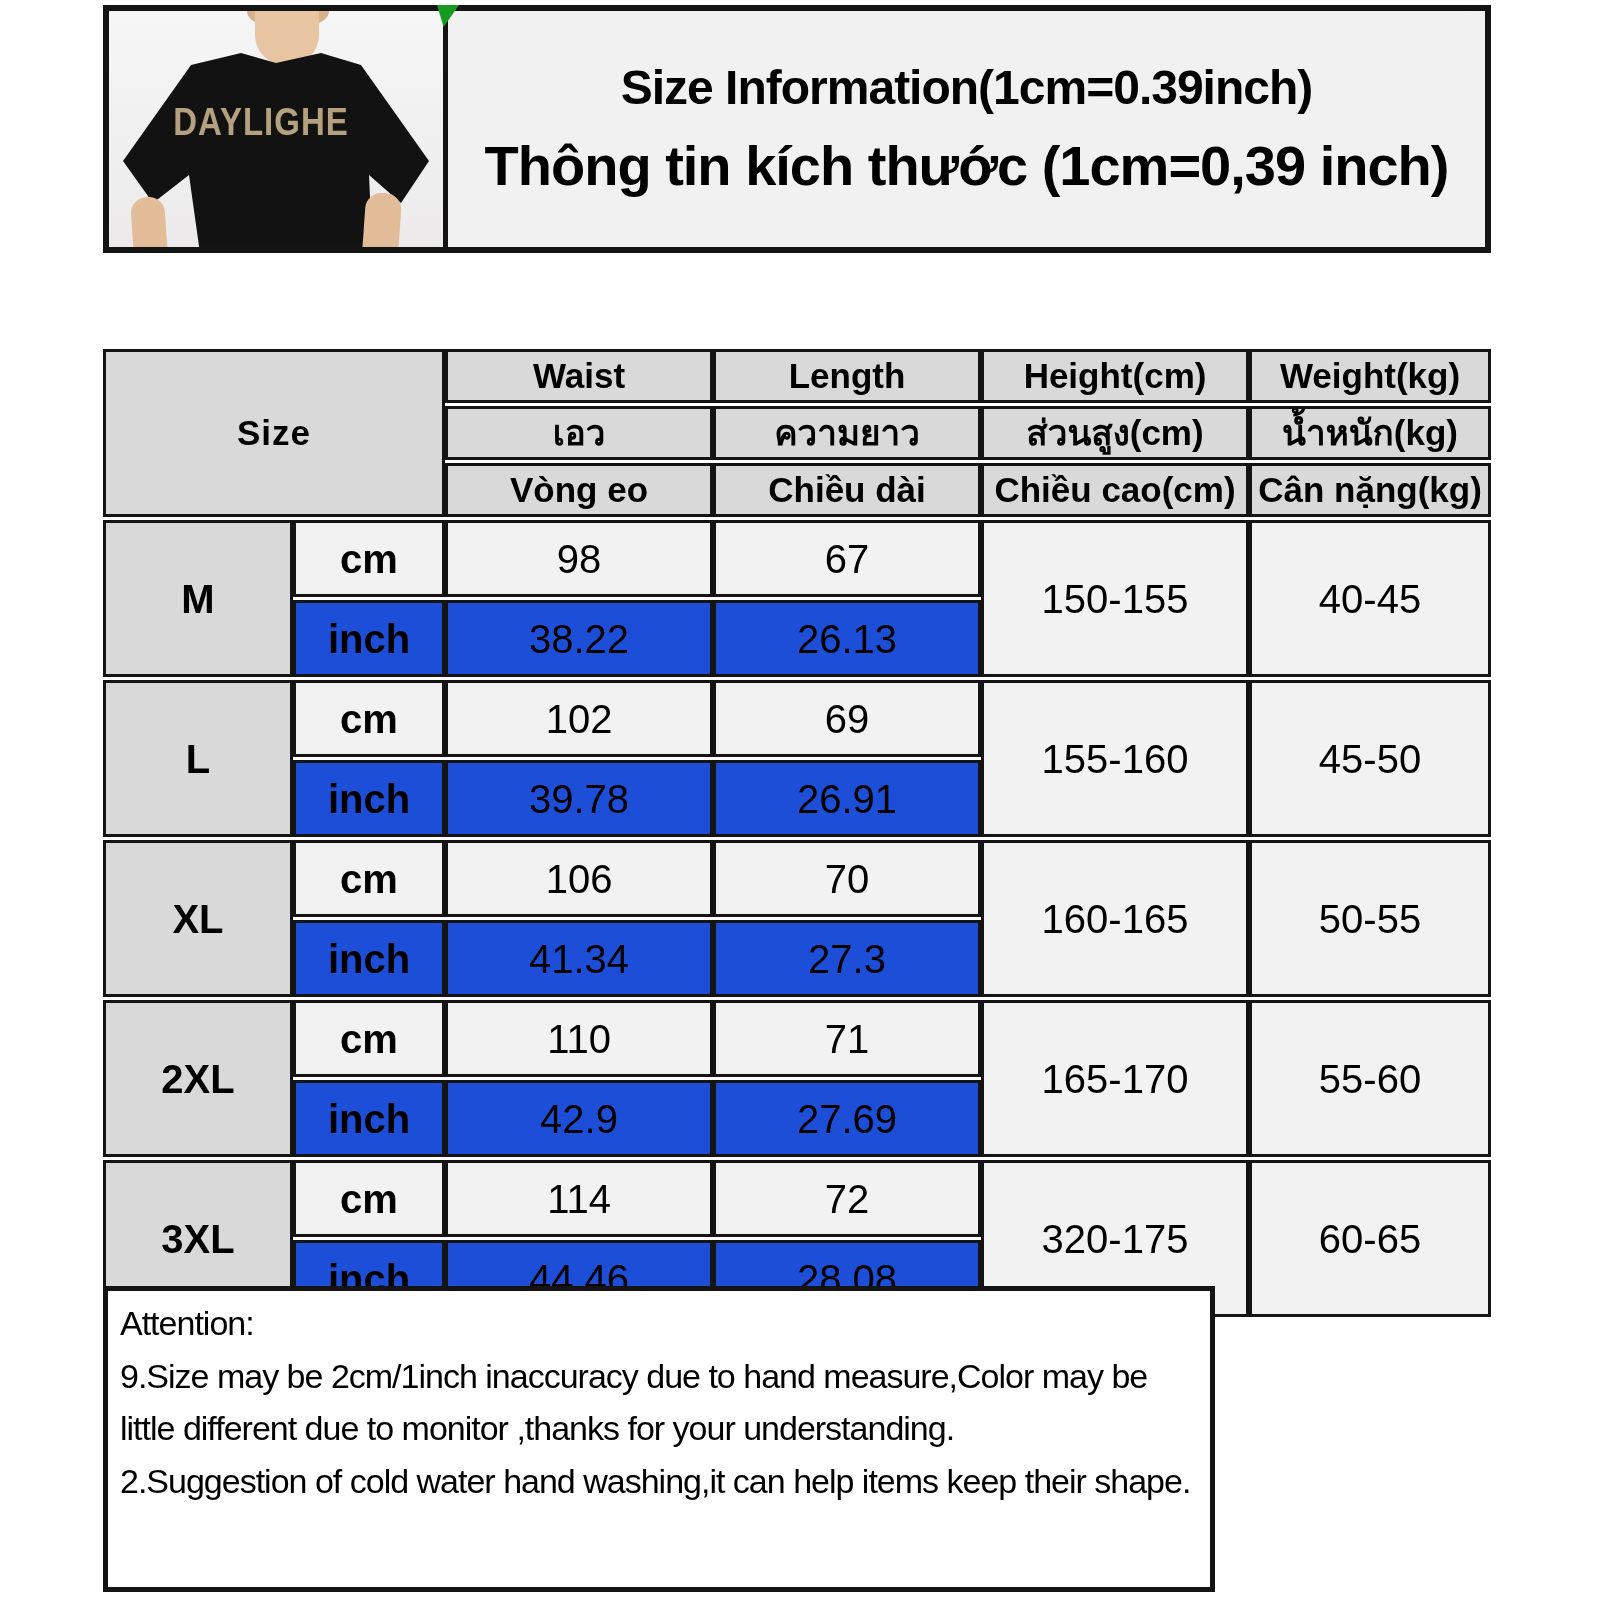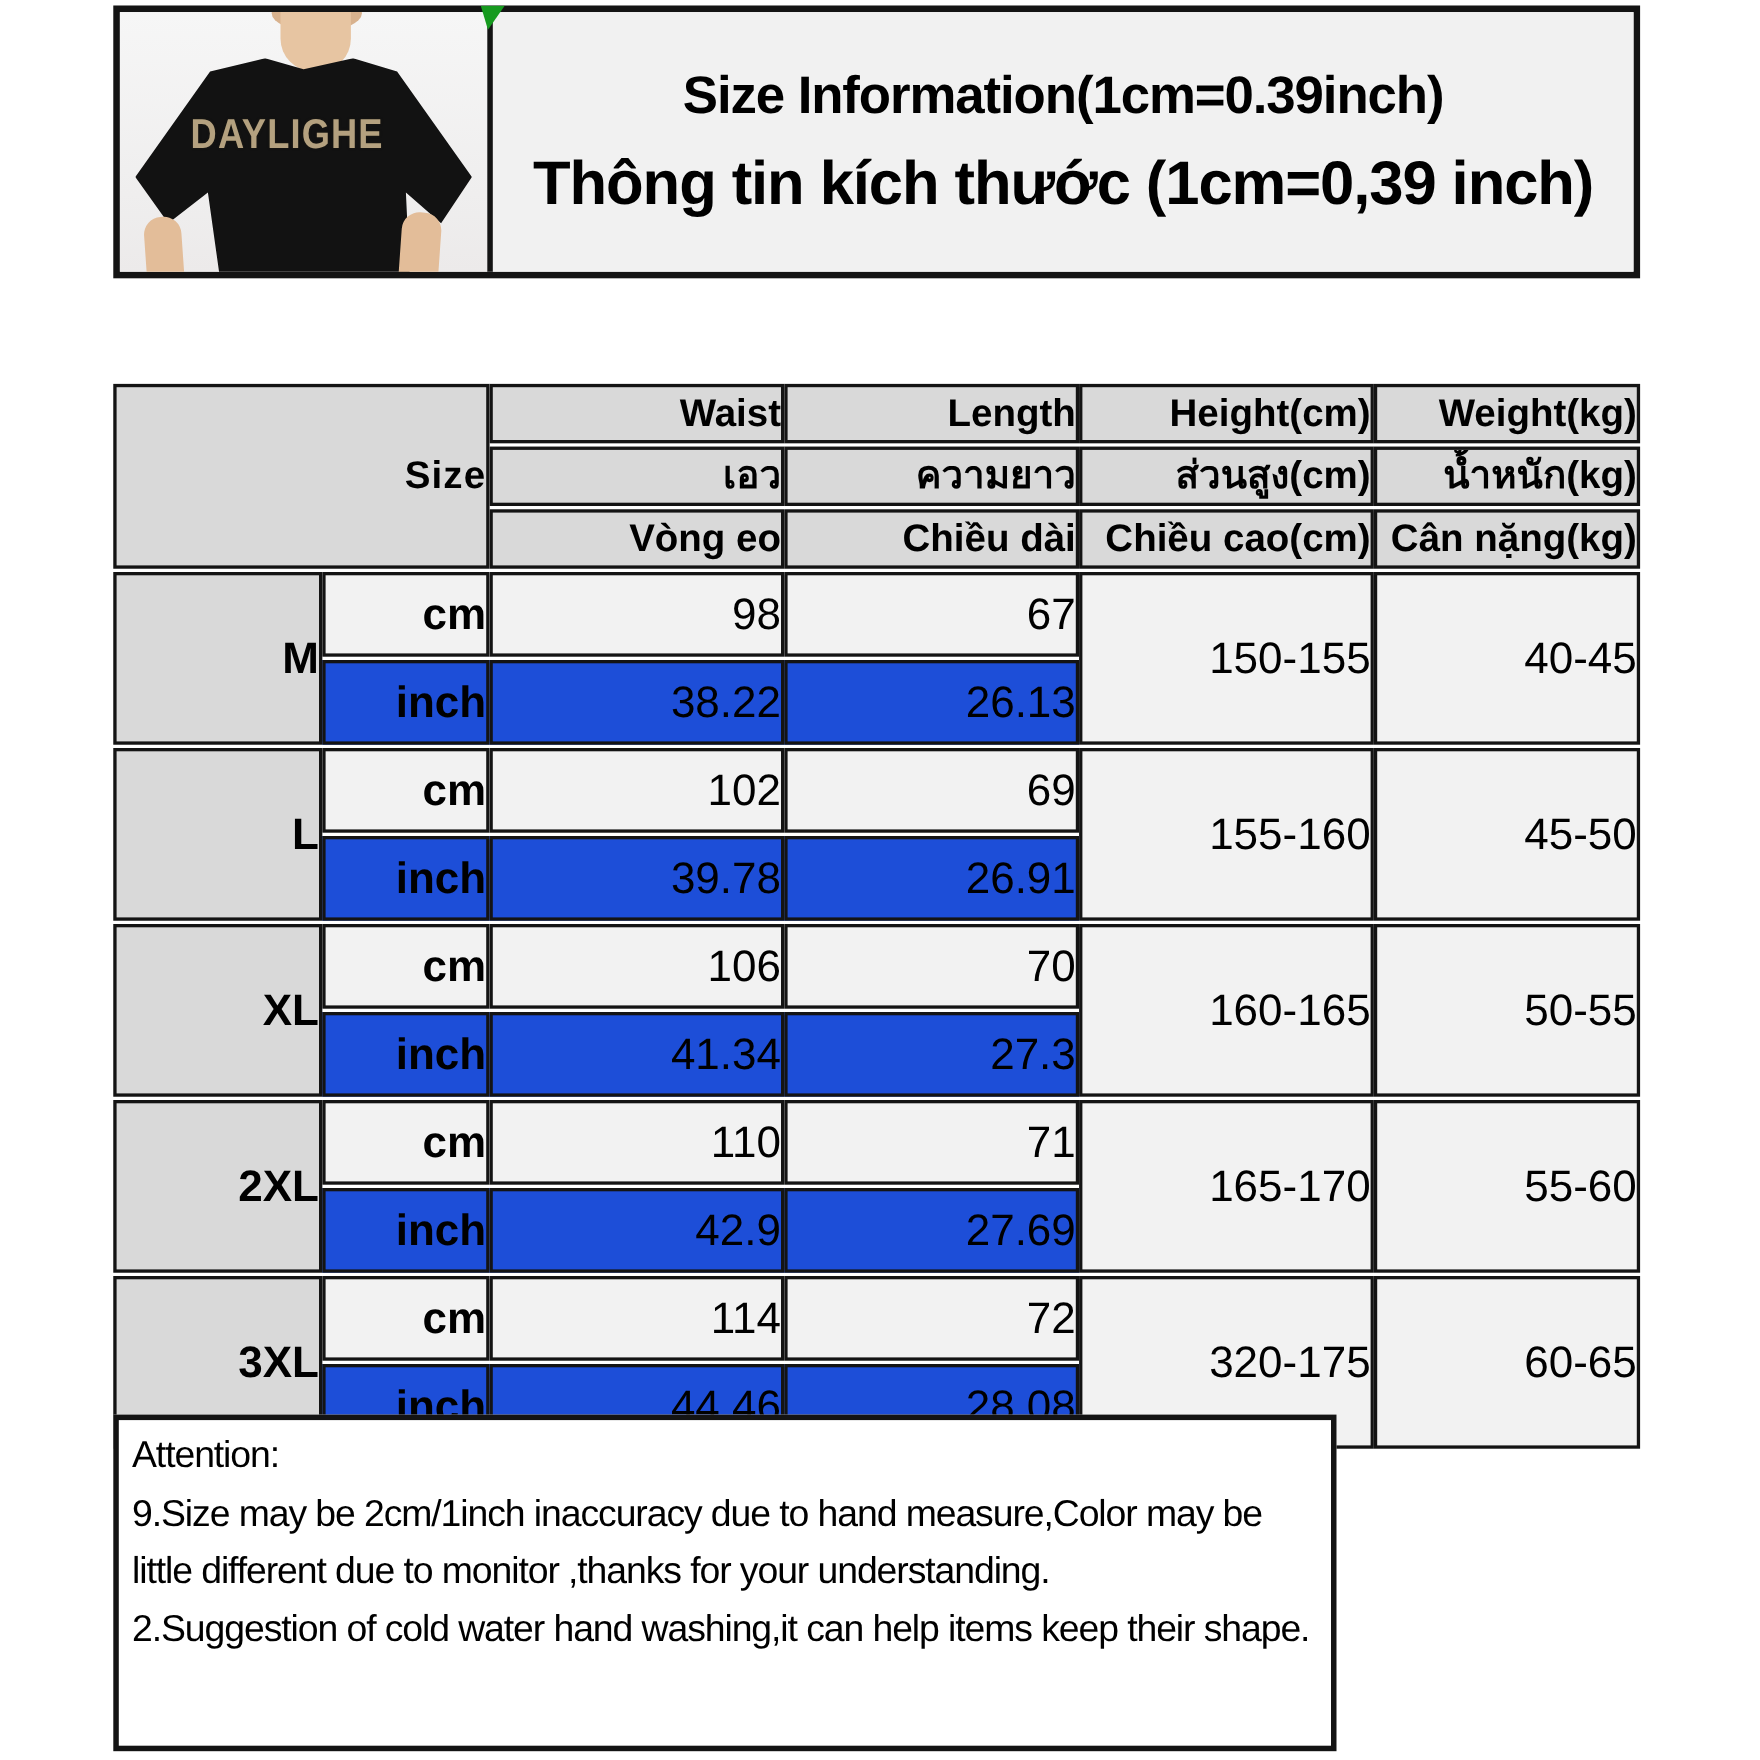--- a/index.html
+++ b/index.html
@@ -13,21 +13,21 @@
     position:absolute; left:103px; top:5px; width:1388px; height:248px;
     border:6px solid #141414; box-sizing:border-box; display:flex; background:#f1f1f1;
   }
   .photo-cell {
     position:relative; flex:none; width:334px; border-right:5px solid #141414;
     background:linear-gradient(180deg,#f6f6f6 0%,#efeeee 70%,#eceaea 100%);
     overflow:hidden;
   }
   .title-cell {
     flex:1; background:#f1f1f1; display:flex; flex-direction:column;
-    align-items:center; justify-content:center; gap:18px; text-align:center;
+    align-items:center; justify-content:center; gap:18px; text-align:center;border-radius:24px;
   }
   .title-line-en { font-size:48px; font-weight:bold; letter-spacing:-1px; }
   .title-line-th { font-size:44px; font-weight:bold; }
   .title-line-vi { font-size:56px; font-weight:bold; letter-spacing:-1px; }
 
   
   .corner-marker {
     position:absolute; left:437px; top:5px; width:22px; height:22px;
     background:#169a1f; clip-path:polygon(0 0,100% 0,30% 100%); z-index:6;
   }
@@ -59,21 +59,21 @@
     font-size:33px; font-weight:bold; color:#b4a17f; letter-spacing:1px;
     transform:scaleY(1.15); text-shadow:0 0 2px rgba(40,35,20,.55);
   }
 
   
   .size-table {
     position:absolute; left:103px; top:346px; width:1388px;
     border-collapse:separate; border-spacing:0 3px; table-layout:fixed;
   }
   .size-table td {
-    border:3px solid #141414; box-sizing:border-box; text-align:right;
+    border:3px solid #141414; box-sizing:border-box; text-align:center;
     vertical-align:middle; overflow:hidden; line-height:1.15; padding:0;
   }
   .hrow td { height:54px; background:#d9d9d9; font-weight:bold; font-size:35px; }
   .c-size  { background:#d9d9d9; font-weight:bold; font-size:64px; letter-spacing:1px; }
   .drow td { height:77px; font-size:40px; background:#1d4ed8; }
   .c-label { background:#d9d9d9 !important; font-weight:bold; font-size:42px; }
   .c-unit  { font-weight:bold; font-size:36px; }
   .cmbg    { background:#f2f2f2 !important; }
   .c-range { background:#f2f2f2 !important; }
 

